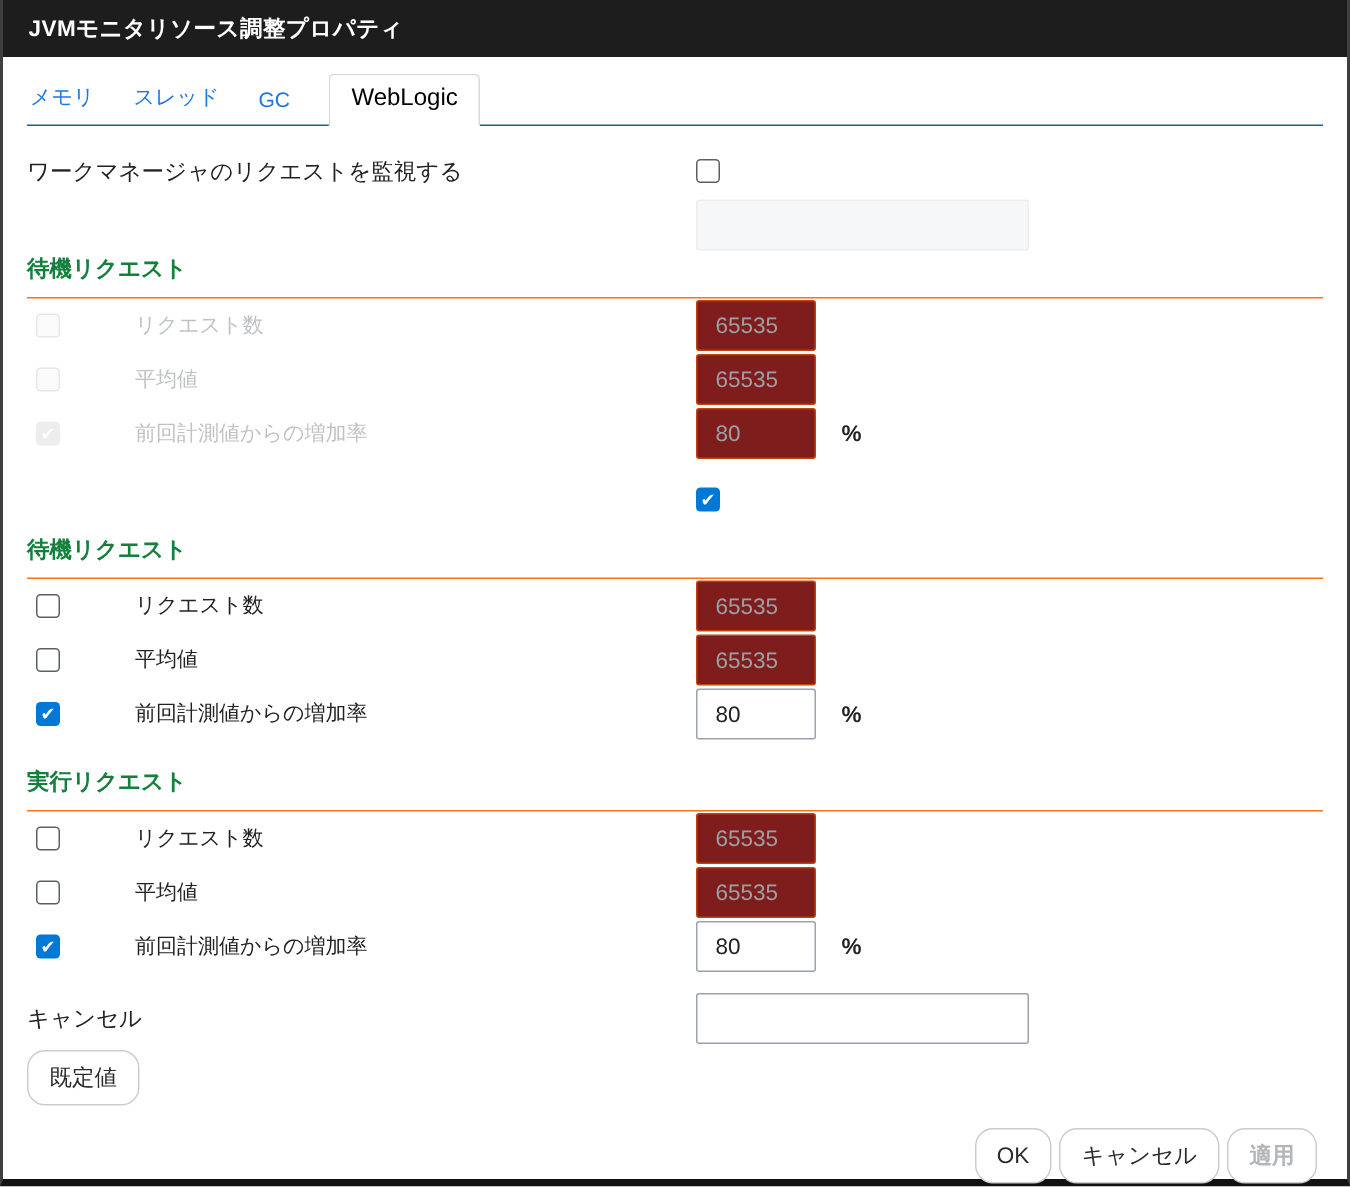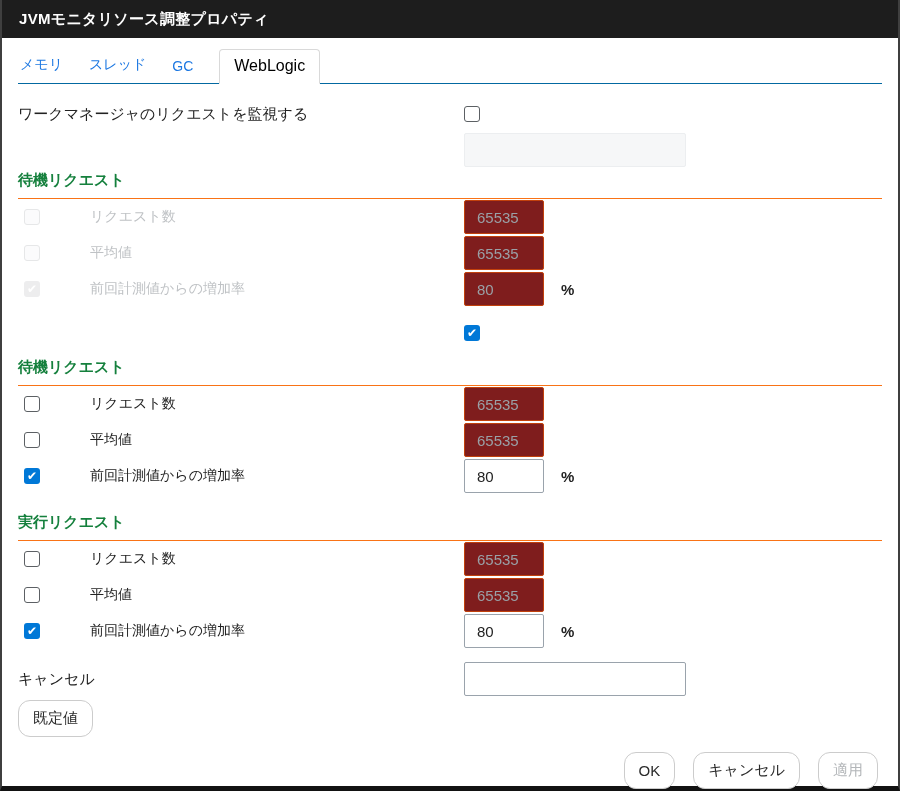--- a/index.html
+++ b/index.html
@@ -83,25 +83,25 @@
   .mt12 { margin-top: 12px; }
   .mt18 { margin-top: 18px; }
 
   
   .btn {
     font-family: "Liberation Sans", "DejaVu Sans", sans-serif;
     background: #fff; border: 1px solid #ccc; border-radius: 12px;
     font-size: 15px; color: #2b2b2b; height: 37px; padding: 0 14px;
     cursor: pointer;
   }
-  .btn-disabled { color: #b3b6b9; cursor: default; }
+  .btn-disabled { color: #b3b6b9; cursor: default; font-weight: bold; }
   .defbtn-row { margin-top: 3px; }
   .footer {
     margin-top: 15px; display: flex; justify-content: flex-end;
-    align-items: center; gap: 18px; padding-right: 4px;
+    align-items: center; gap: 5px; padding-right: 4px;
   }
 </style>
 </head>
 <body>
 
 <div class="window">
 
   <div class="titlebar">
     <span>JVMモニタリソース調整プロパティ</span>
   </div>

